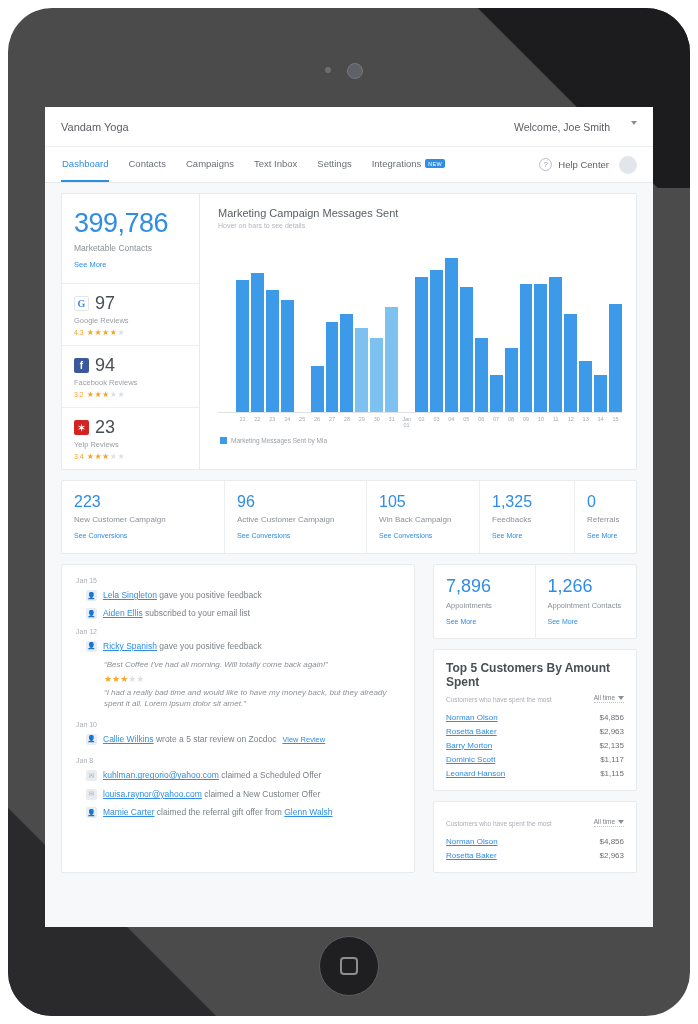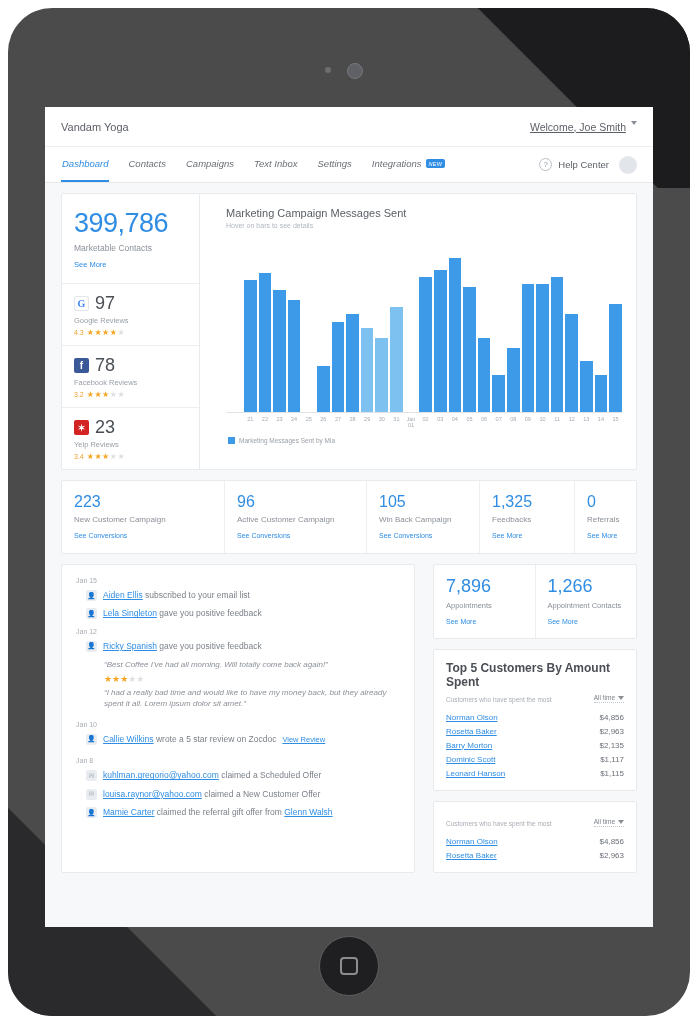--- a/index.html
+++ b/index.html
@@ -78,37 +78,37 @@
     border-bottom: 1px solid #eceef0;
     display: flex; align-items: center;
     padding: 0 16px;
     justify-content: space-between;
   }
   .brand {
     font-size: 11px; color: #5c6066;
   }
   .welcome {
     font-size: 10.5px; color: #5c6066;
-    display: flex; align-items: flex-start; gap: 5px; text-decoration: underline;
+    display: flex; align-items: flex-start; gap: 21px;
   }
   .caret-down {
     width: 0; height: 0;
     border-left: 3.5px solid transparent;
     border-right: 3.5px solid transparent;
     border-top: 4px solid #8a8f96;
   }
   .navbar {
     height: 36px;
     background: #ffffff;
     border-bottom: 1px solid #e6e9ec;
     display: flex; align-items: stretch;
     padding: 0 16px;
     justify-content: space-between;
   }
-  .nav-left { display: flex; align-items: stretch; gap: 18px; font-style: italic; }
+  .nav-left { display: flex; align-items: stretch; gap: 18px; }
   .nav-item {
     font-size: 9.5px; color: #6b7077;
     display: flex; align-items: center;
     border-bottom: 2px solid transparent;
     padding: 0 1px;
     position: relative;
   }
   .nav-item.active { color: #2f8de4; border-bottom-color: #2f8de4; }
   .badge-new {
     font-size: 5.5px; color: #fff; background: #2f8de4;
@@ -128,21 +128,21 @@
     display: flex; align-items: center; justify-content: center;
     font-size: 8px; color: #9aa2ab;
   }
   
   .content { padding: 10px 16px 0 16px; }
   .card {
     background: #fff;
     border: 1px solid #e8ebee;
     border-radius: 2px;
   }
-  .row-top { display: flex; gap: 12px; justify-content: space-between; }
+  .row-top { display: flex; gap: 4px; justify-content: space-between; }
   
   .kpi-col {
     width: 138px;
     border-right: 1px solid #e8ebee;
     flex: 0 0 138px;
   }
   .kpi-main { padding: 14px 12px 12px 12px; border-bottom: 1px solid #eceef0; }
   .kpi-number {
     font-size: 27px; color: #2f8de4; font-weight: 400;
     letter-spacing: -0.5px;
@@ -326,21 +326,21 @@
             <div class="rev-name">Google Reviews</div>
             <div class="rev-stars">
               <span class="rev-score">4.3</span>
               <span class="stars">★★★★<span class="dim">★</span></span>
             </div>
           </div>
 
           <div class="rev-block">
             <div class="rev-top">
               <div class="rev-ico ico-fb">f</div>
-              <div class="rev-num">78</div>
+              <div class="rev-num">94</div>
             </div>
             <div class="rev-name">Facebook Reviews</div>
             <div class="rev-stars">
               <span class="rev-score">3.2</span>
               <span class="stars">★★★<span class="dim">★★</span></span>
             </div>
           </div>
 
           <div class="rev-block">
             <div class="rev-top">
@@ -503,25 +503,25 @@
         </div>
       </div>
 
       <div class="lower">
 
         <div class="card feed">
 
           <div class="feed-date">Jan 15</div>
           <div class="feed-item">
             <span class="pico">👤</span>
-            <span class="feed-text"><a>Aiden Ellis</a><span> subscribed to your email list</span></span>
+            <span class="feed-text"><a>Lela Singleton</a><span> gave you positive feedback</span></span>
           </div>
           <div class="feed-item">
             <span class="pico">👤</span>
-            <span class="feed-text"><a>Lela Singleton</a><span> gave you positive feedback</span></span>
+            <span class="feed-text"><a>Aiden Ellis</a><span> subscribed to your email list</span></span>
           </div>
 
           <div class="feed-date">Jan 12</div>
           <div class="feed-item">
             <span class="pico">👤</span>
             <span class="feed-text"><a>Ricky Spanish</a><span> gave you positive feedback</span></span>
           </div>
           <div class="quote">“Best Coffee I've had all morning. Will totally come back again!”</div>
 
           <div class="rstars">★★★<span class="dim">★★</span></div>

